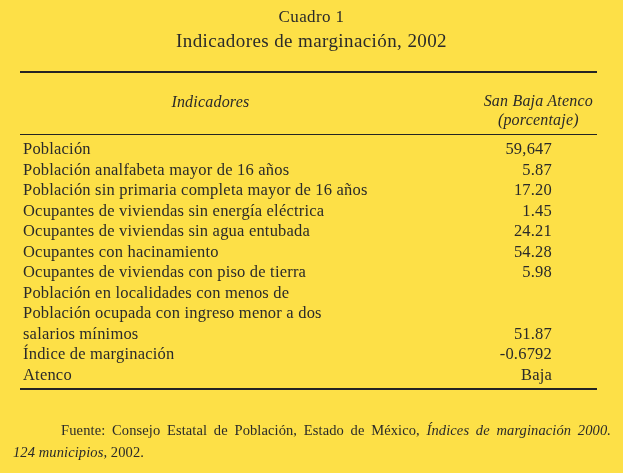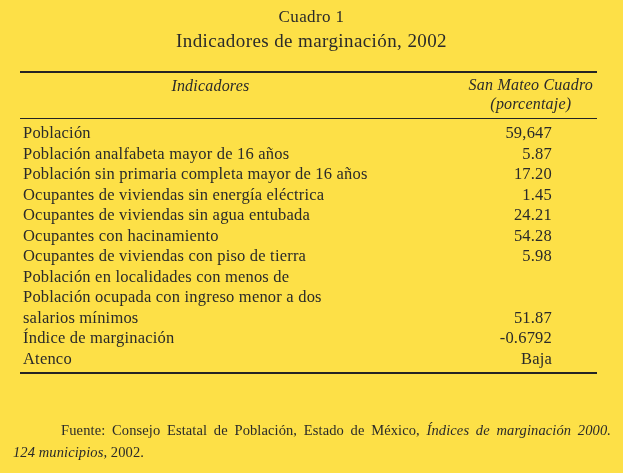--- a/index.html
+++ b/index.html
@@ -37,21 +37,21 @@
     position: absolute;
     left: 20px;
     top: 71px;
     width: 577px;
   }
   .thead {
     display: flex;
     align-items: flex-start;
     border-top: 2px solid #242424;
     border-bottom: 1.6px solid #242424;
-    padding: 2px 0 5px 0;
+    padding: 18px 0 5px 0;
     min-height: 36px;
     box-sizing: border-box;
   }
   .h-left {
     width: 66%;
     text-align: center;
     font-style: italic;
     font-size: 16px;
     letter-spacing: 0.2px;
     padding-top: 2px;
@@ -109,21 +109,21 @@
   <div class="titles">
     <div class="title1">Cuadro 1</div>
     <div class="title2">Indicadores de marginación, 2002</div>
   </div>
 
   <div class="mtable">
 
     <div class="thead">
       <div class="h-left">Indicadores</div>
       <div class="h-right">
-        <div>San Mateo Cuadro</div>
+        <div>San Baja Atenco</div>
         <div>(porcentaje)</div>
       </div>
     </div>
 
     <div class="tbody">
       <div class="trow">
         <span class="label">Población</span>
         <span class="value">59,647</span>
       </div>
       <div class="trow">

